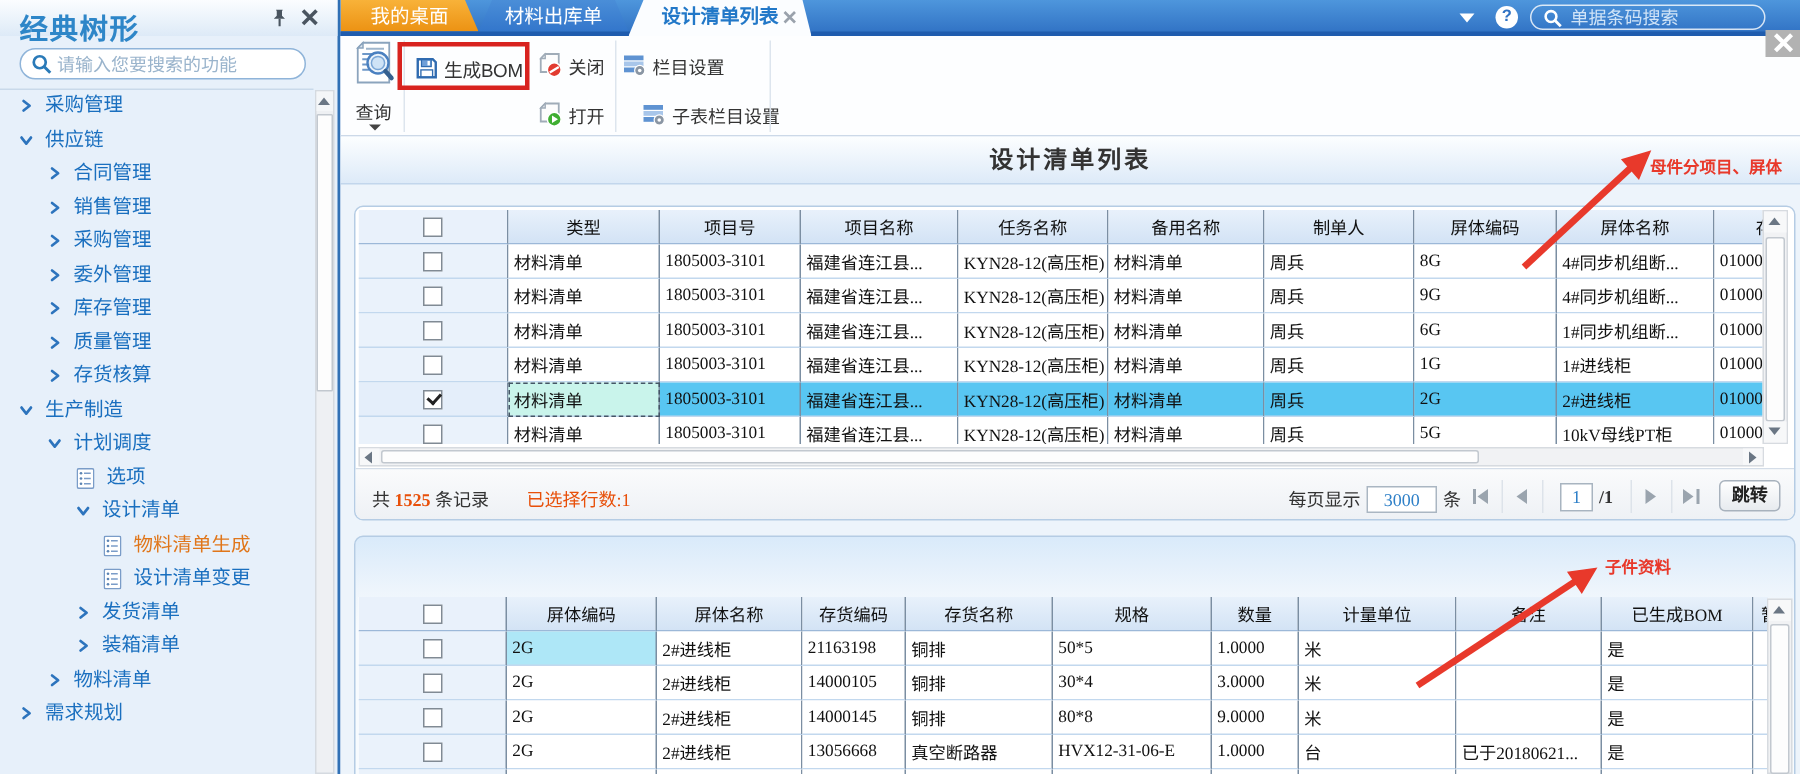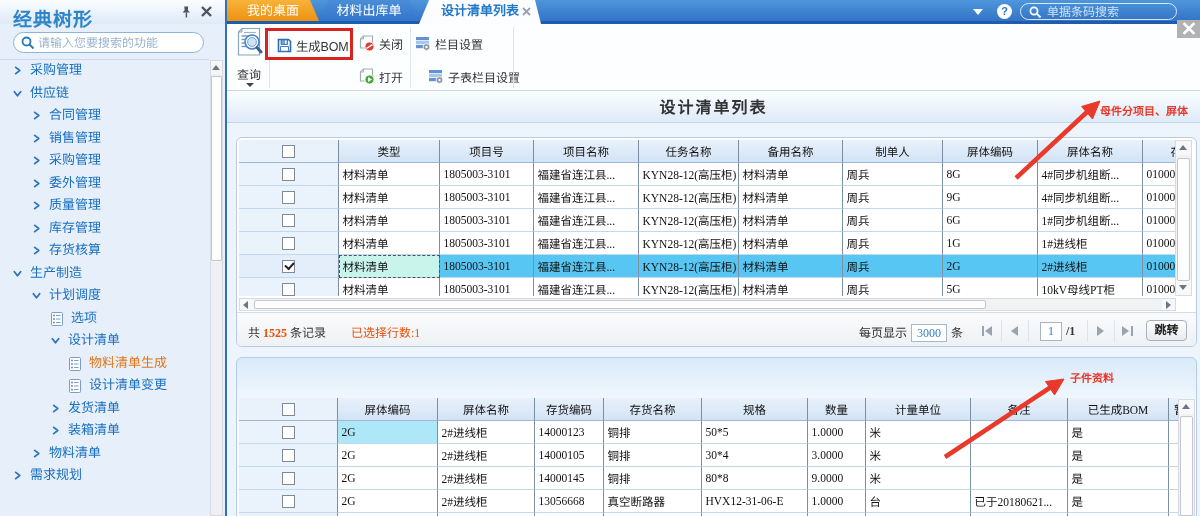--- a/index.html
+++ b/index.html
@@ -89,21 +89,21 @@
   .vthumb { position:absolute; left:1px; width:13px; background:#fdfdfd; border:1px solid #c2c8cf; border-radius:2px; }
   #hscroll1 { position:absolute; left:2px; top:160px; width:937px; height:13px; background:#f1f2f4; border:1px solid #d7dbe0; }
   .hbtn { position:absolute; top:0; width:13px; height:11px; background:#f7f8f9; }
   .hthumb { position:absolute; top:1px; height:9px; background:#fdfdfd; border:1px solid #c2c8cf; border-radius:2px; }
   
   #statusbar { position:absolute; left:0px; top:174px; width:959px; height:34px; background:linear-gradient(#fafbfc,#eef1f5); border-top:1px solid #d4dde8; border-radius:0 0 5px 5px; font-family:"Liberation Serif","DejaVu Serif",serif; font-size:12px; color:#333; }
   #statusbar .lft { position:absolute; left:11px; top:10px; }
   .hl { color:#e8500a; font-weight:bold; }
   .hl2 { color:#e8500a; }
   #pgsize { position:absolute; left:622px; top:10px; }
-  #pgsize .box { display:inline-block; width:36px; height:18px; border:1px solid #aab6c2; background:#fff; color:#2f80c8; text-align:center; line-height:16px; margin:0 4px; }
+  #pgsize .box { display:inline-block; width:47px; height:18px; border:1px solid #aab6c2; background:#fff; color:#2f80c8; text-align:center; line-height:16px; margin:0 4px; }
   #pager { position:absolute; left:745px; top:6px; height:24px; display:flex; align-items:center; }
   .pgsep { width:1px; height:22px; background:#dde3ea; margin:0 7px; }
   .pgico { position:relative; width:12px; height:12px; cursor:pointer; }
   .pgico .bar { position:absolute; top:1px; width:2px; height:10px; background:#9aa4ae; }
   .pgico .tl { width:0; height:0; border-top:5px solid transparent; border-bottom:5px solid transparent; border-right:7px solid #9aa4ae; position:absolute; top:1px; }
   .pgico .tr { width:0; height:0; border-top:5px solid transparent; border-bottom:5px solid transparent; border-left:7px solid #9aa4ae; position:absolute; top:1px; }
   #curpage { width:22px; height:19px; border:1px solid #a8b4c0; background:#fff; color:#2f80c8; text-align:center; line-height:17px; margin:0 4px; }
   #jumpbtn { position:absolute; left:909px; top:7px; width:41px; height:21px; border:1px solid #a8b2bd; border-radius:4px; background:linear-gradient(#fefefe,#e7ebef); text-align:center; line-height:19px; font-weight:bold; cursor:pointer; color:#222; }
   #annosvg { position:absolute; left:0; top:0; width:1200px; height:516px; z-index:6; pointer-events:none; }
 </style>
@@ -163,27 +163,27 @@
     <div class="tnode">
         <svg class="tw" style="left:32px" viewBox="0 0 10 10">
           <polyline class="chev" points="3,1.5 7.5,5 3,8.5"></polyline>
         </svg>
         <span class="lb" style="left:49px">委外管理</span>
       </div>
     <div class="tnode">
         <svg class="tw" style="left:32px" viewBox="0 0 10 10">
           <polyline class="chev" points="3,1.5 7.5,5 3,8.5"></polyline>
         </svg>
+        <span class="lb" style="left:49px">库存管理</span>
+      </div>
+    <div class="tnode">
+        <svg class="tw" style="left:32px" viewBox="0 0 10 10">
+          <polyline class="chev" points="3,1.5 7.5,5 3,8.5"></polyline>
+        </svg>
         <span class="lb" style="left:49px">质量管理</span>
-      </div>
-    <div class="tnode">
-        <svg class="tw" style="left:32px" viewBox="0 0 10 10">
-          <polyline class="chev" points="3,1.5 7.5,5 3,8.5"></polyline>
-        </svg>
-        <span class="lb" style="left:49px">库存管理</span>
       </div>
     <div class="tnode">
         <svg class="tw" style="left:32px" viewBox="0 0 10 10">
           <polyline class="chev" points="3,1.5 7.5,5 3,8.5"></polyline>
         </svg>
         <span class="lb" style="left:49px">存货核算</span>
       </div>
     <div class="tnode">
         <svg class="tw" style="left:13px" viewBox="0 0 10 10">
           <polyline class="chev" points="1.5,3 5,7.5 8.5,3"></polyline>
@@ -557,21 +557,21 @@
               <th>数量</th>
               <th>计量单位</th>
               <th>备注</th>
               <th>已生成BOM</th>
               <th>暂估</th>
             </tr>
         <tr>
               <td class="cbcell"><span class="cb"></span></td>
               <td class="focus2">2G</td>
               <td>2#进线柜</td>
-              <td>14000123</td>
+              <td>21163198</td>
               <td>铜排</td>
               <td>50*5</td>
               <td>1.0000</td>
               <td>米</td>
               <td></td>
               <td>是</td>
               <td></td>
             </tr>
         <tr>
               <td class="cbcell"><span class="cb"></span></td>

